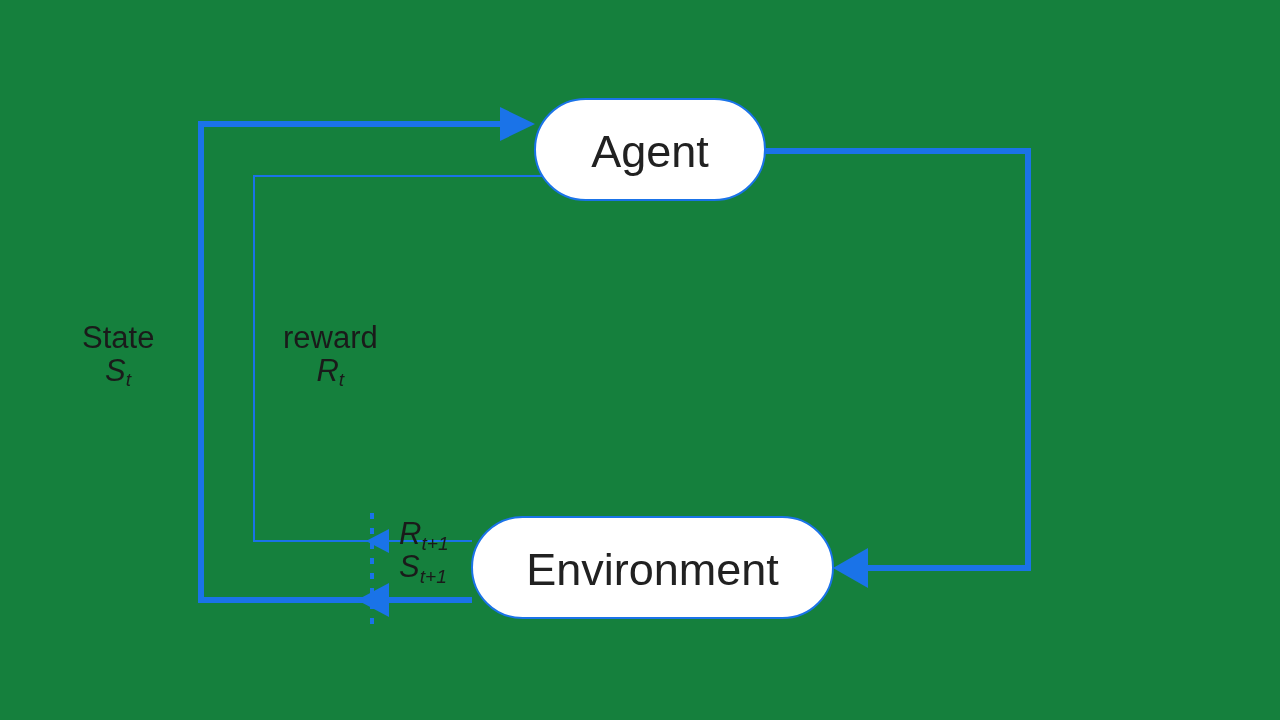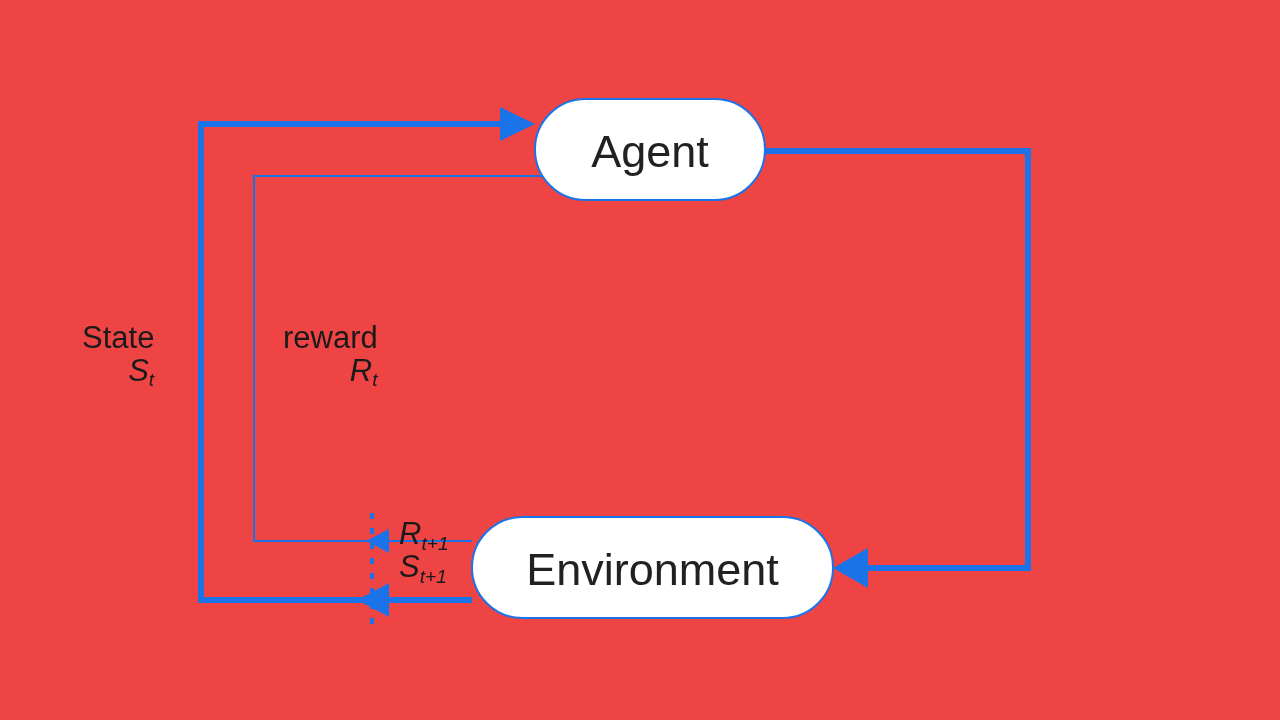--- a/index.html
+++ b/index.html
@@ -11,21 +11,21 @@
   body {
     font-family: "Liberation Sans", "DejaVu Sans", sans-serif;
     width: 1280px;
     height: 720px;
     overflow: hidden;
   }
   #diagram-root {
     position: relative;
     width: 1280px;
     height: 720px;
-    background: #ef4444;
+    background: #15803d;
   }
   #diagram-svg {
     position: absolute;
     top: 0;
     left: 0;
     width: 1280px;
     height: 720px;
     display: block;
   }
   .node-text {
@@ -45,21 +45,21 @@
   }
   .edge-label .word {
     display: block;
     font-size: 31px;
     text-align: right;
   }
   .edge-label .sym {
     display: block;
     font-size: 31px;
     font-style: italic;
-    text-align: right;
+    text-align: center;
   }
   .edge-label .sym sub {
     font-size: 0.62em;
     font-style: italic;
     vertical-align: baseline;
     position: relative;
     top: 0.30em;
     letter-spacing: 0.01em;
   }
   .inline-label {

